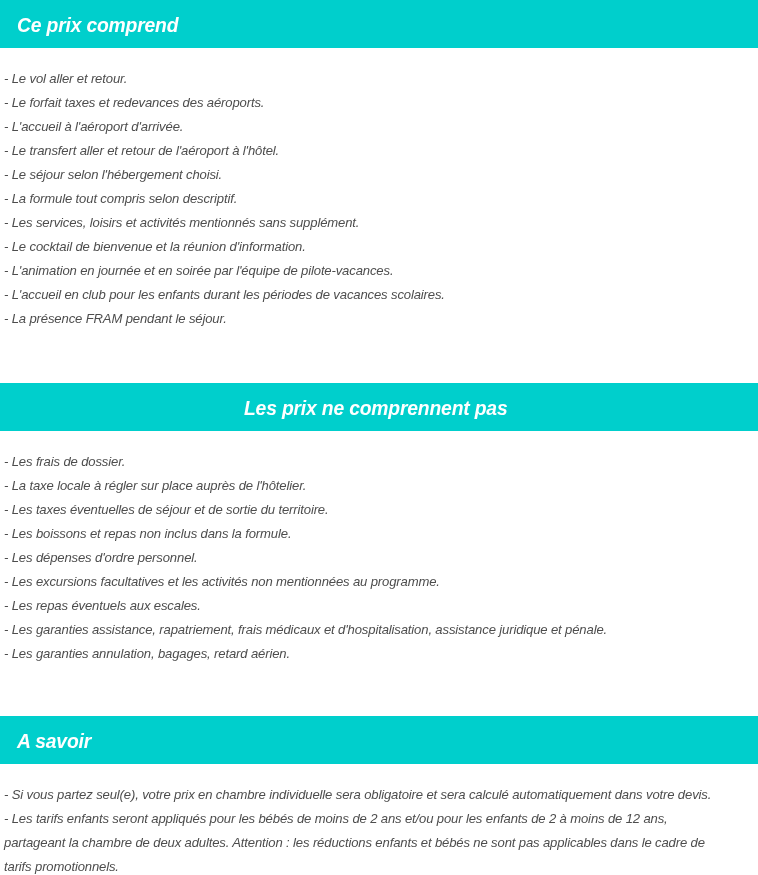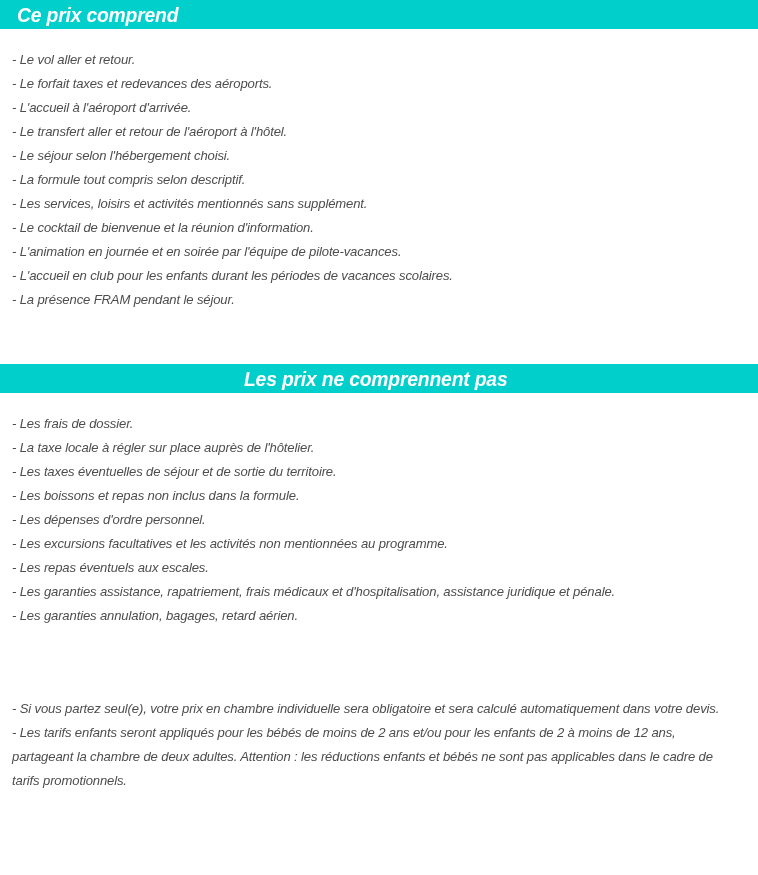--- a/index.html
+++ b/index.html
@@ -17,21 +17,21 @@
   }
 
   .page {
     width: 758px;
     position: relative;
   }
 
   
   .section-header {
     background: #00cfcc;
-    height: 29px;
+    height: 48px;
     display: flex;
     align-items: center;
     padding: 0 0 0 17px;
     box-sizing: border-box;
     width: 758px;
   }
   .section-header .section-title {
     color: #ffffff;
     font-family: "Liberation Sans", "DejaVu Sans", sans-serif;
     font-size: 21px;
@@ -39,21 +39,21 @@
     font-style: italic;
     line-height: 1;
     letter-spacing: -0.2px;
     transform: scaleX(0.92);
     transform-origin: left center;
     white-space: nowrap;
   }
 
   
   .section-body {
-    padding: 0 8px 0 12px;
+    padding: 0 8px 0 4px;
     box-sizing: border-box;
     width: 758px;
   }
   .bullet-line {
     color: #4d4d4d;
     font-family: "Liberation Sans", "DejaVu Sans", sans-serif;
     font-size: 13.5px;
     font-style: italic;
     line-height: 24px;
     letter-spacing: -0.15px;
@@ -113,20 +113,23 @@
       <div class="bullet-line" style="color: rgb(77, 77, 77);">- Les excursions facultatives et les activités non mentionnées au programme.</div>
       <div class="bullet-line" style="color: rgb(77, 77, 77);">- Les repas éventuels aux escales.</div>
       <div class="bullet-line" style="color: rgb(77, 77, 77);">- Les garanties assistance, rapatriement, frais médicaux et d'hospitalisation, assistance juridique et pénale.</div>
       <div class="bullet-line" style="color: rgb(77, 77, 77);">- Les garanties annulation, bagages, retard aérien.</div>
     </div>
   </div>
 
   <div class="gap-section-2"></div>
 
   <div class="section">
+    <div class="section-header" style="background: rgb(0, 207, 204);">
+      <span class="section-title" style="color: rgb(255, 255, 255);">A savoir</span>
+    </div>
     <div class="gap-after-header"></div>
     <div class="section-body">
       <div class="bullet-line wrap" style="color: rgb(77, 77, 77);">- Si vous partez seul(e), votre prix en chambre individuelle sera obligatoire et sera calculé automatiquement dans votre devis.</div>
       <div class="bullet-line wrap" style="color: rgb(77, 77, 77);">- Les tarifs enfants seront appliqués pour les bébés de moins de 2 ans et/ou pour les enfants de 2 à moins de 12 ans, partageant la chambre de deux adultes. Attention : les réductions enfants et bébés ne sont pas applicables dans le cadre de tarifs promotionnels.</div>
     </div>
   </div>
 
   <div class="gap-tail"></div>
 
 </div>

